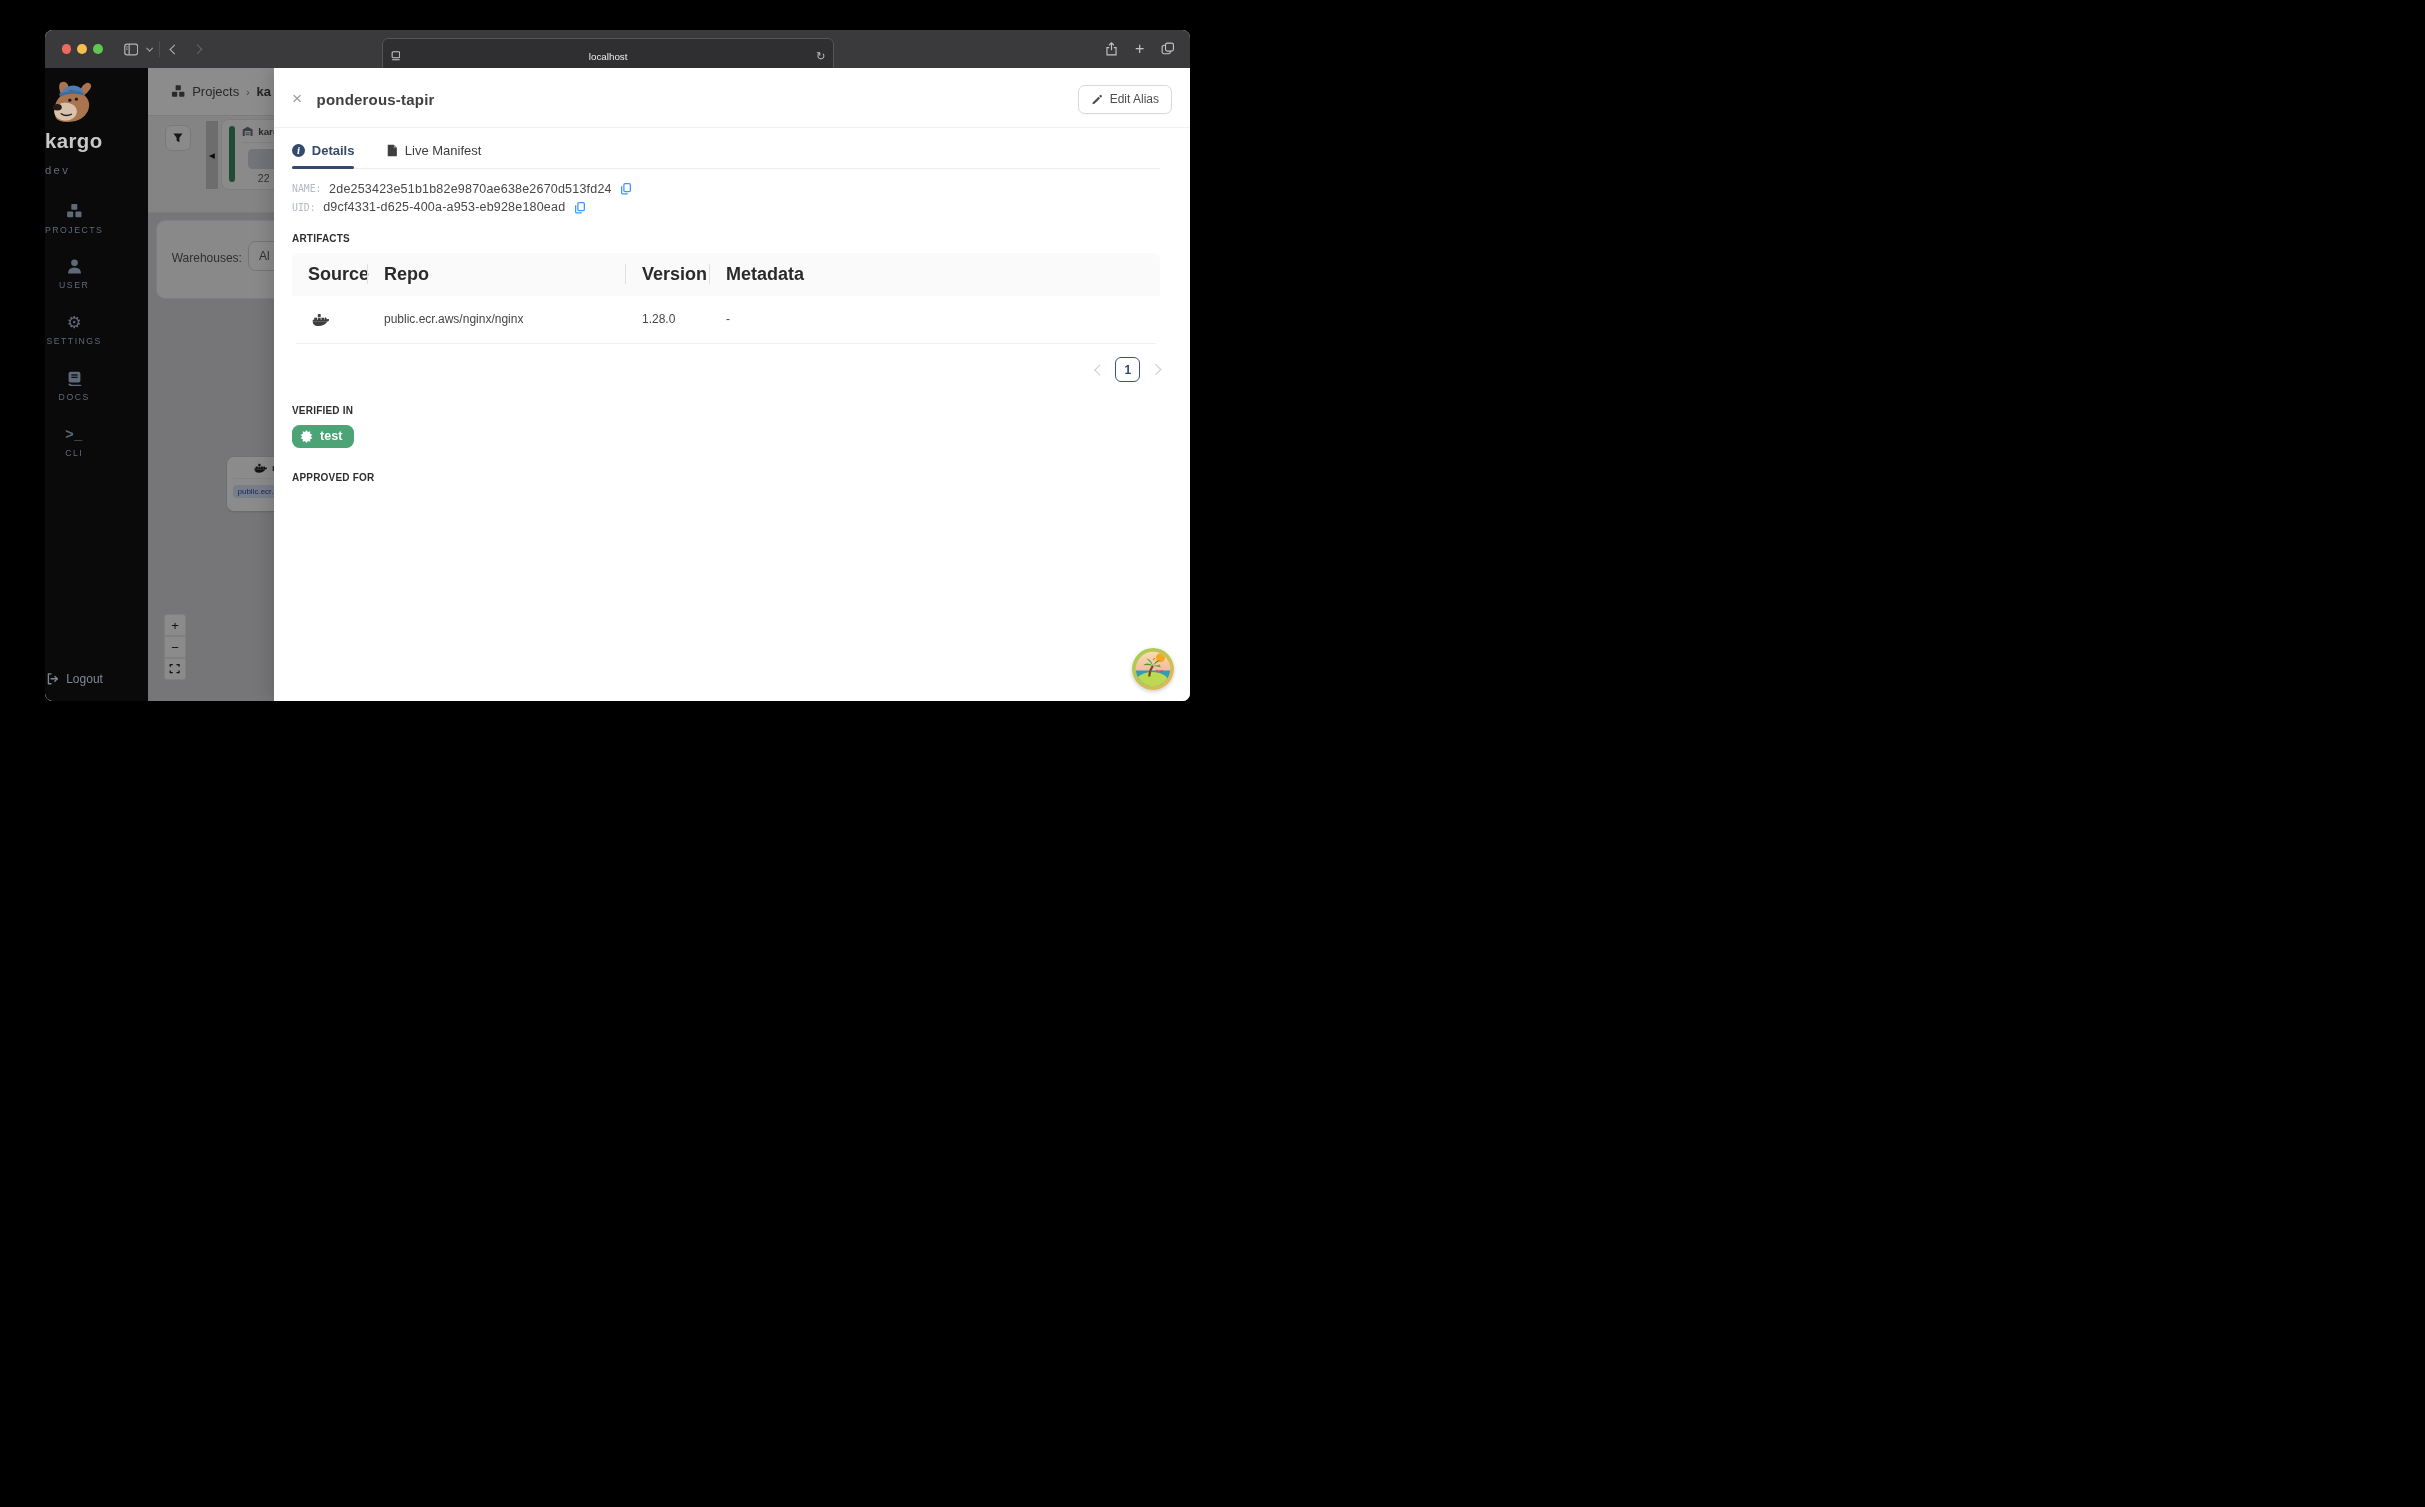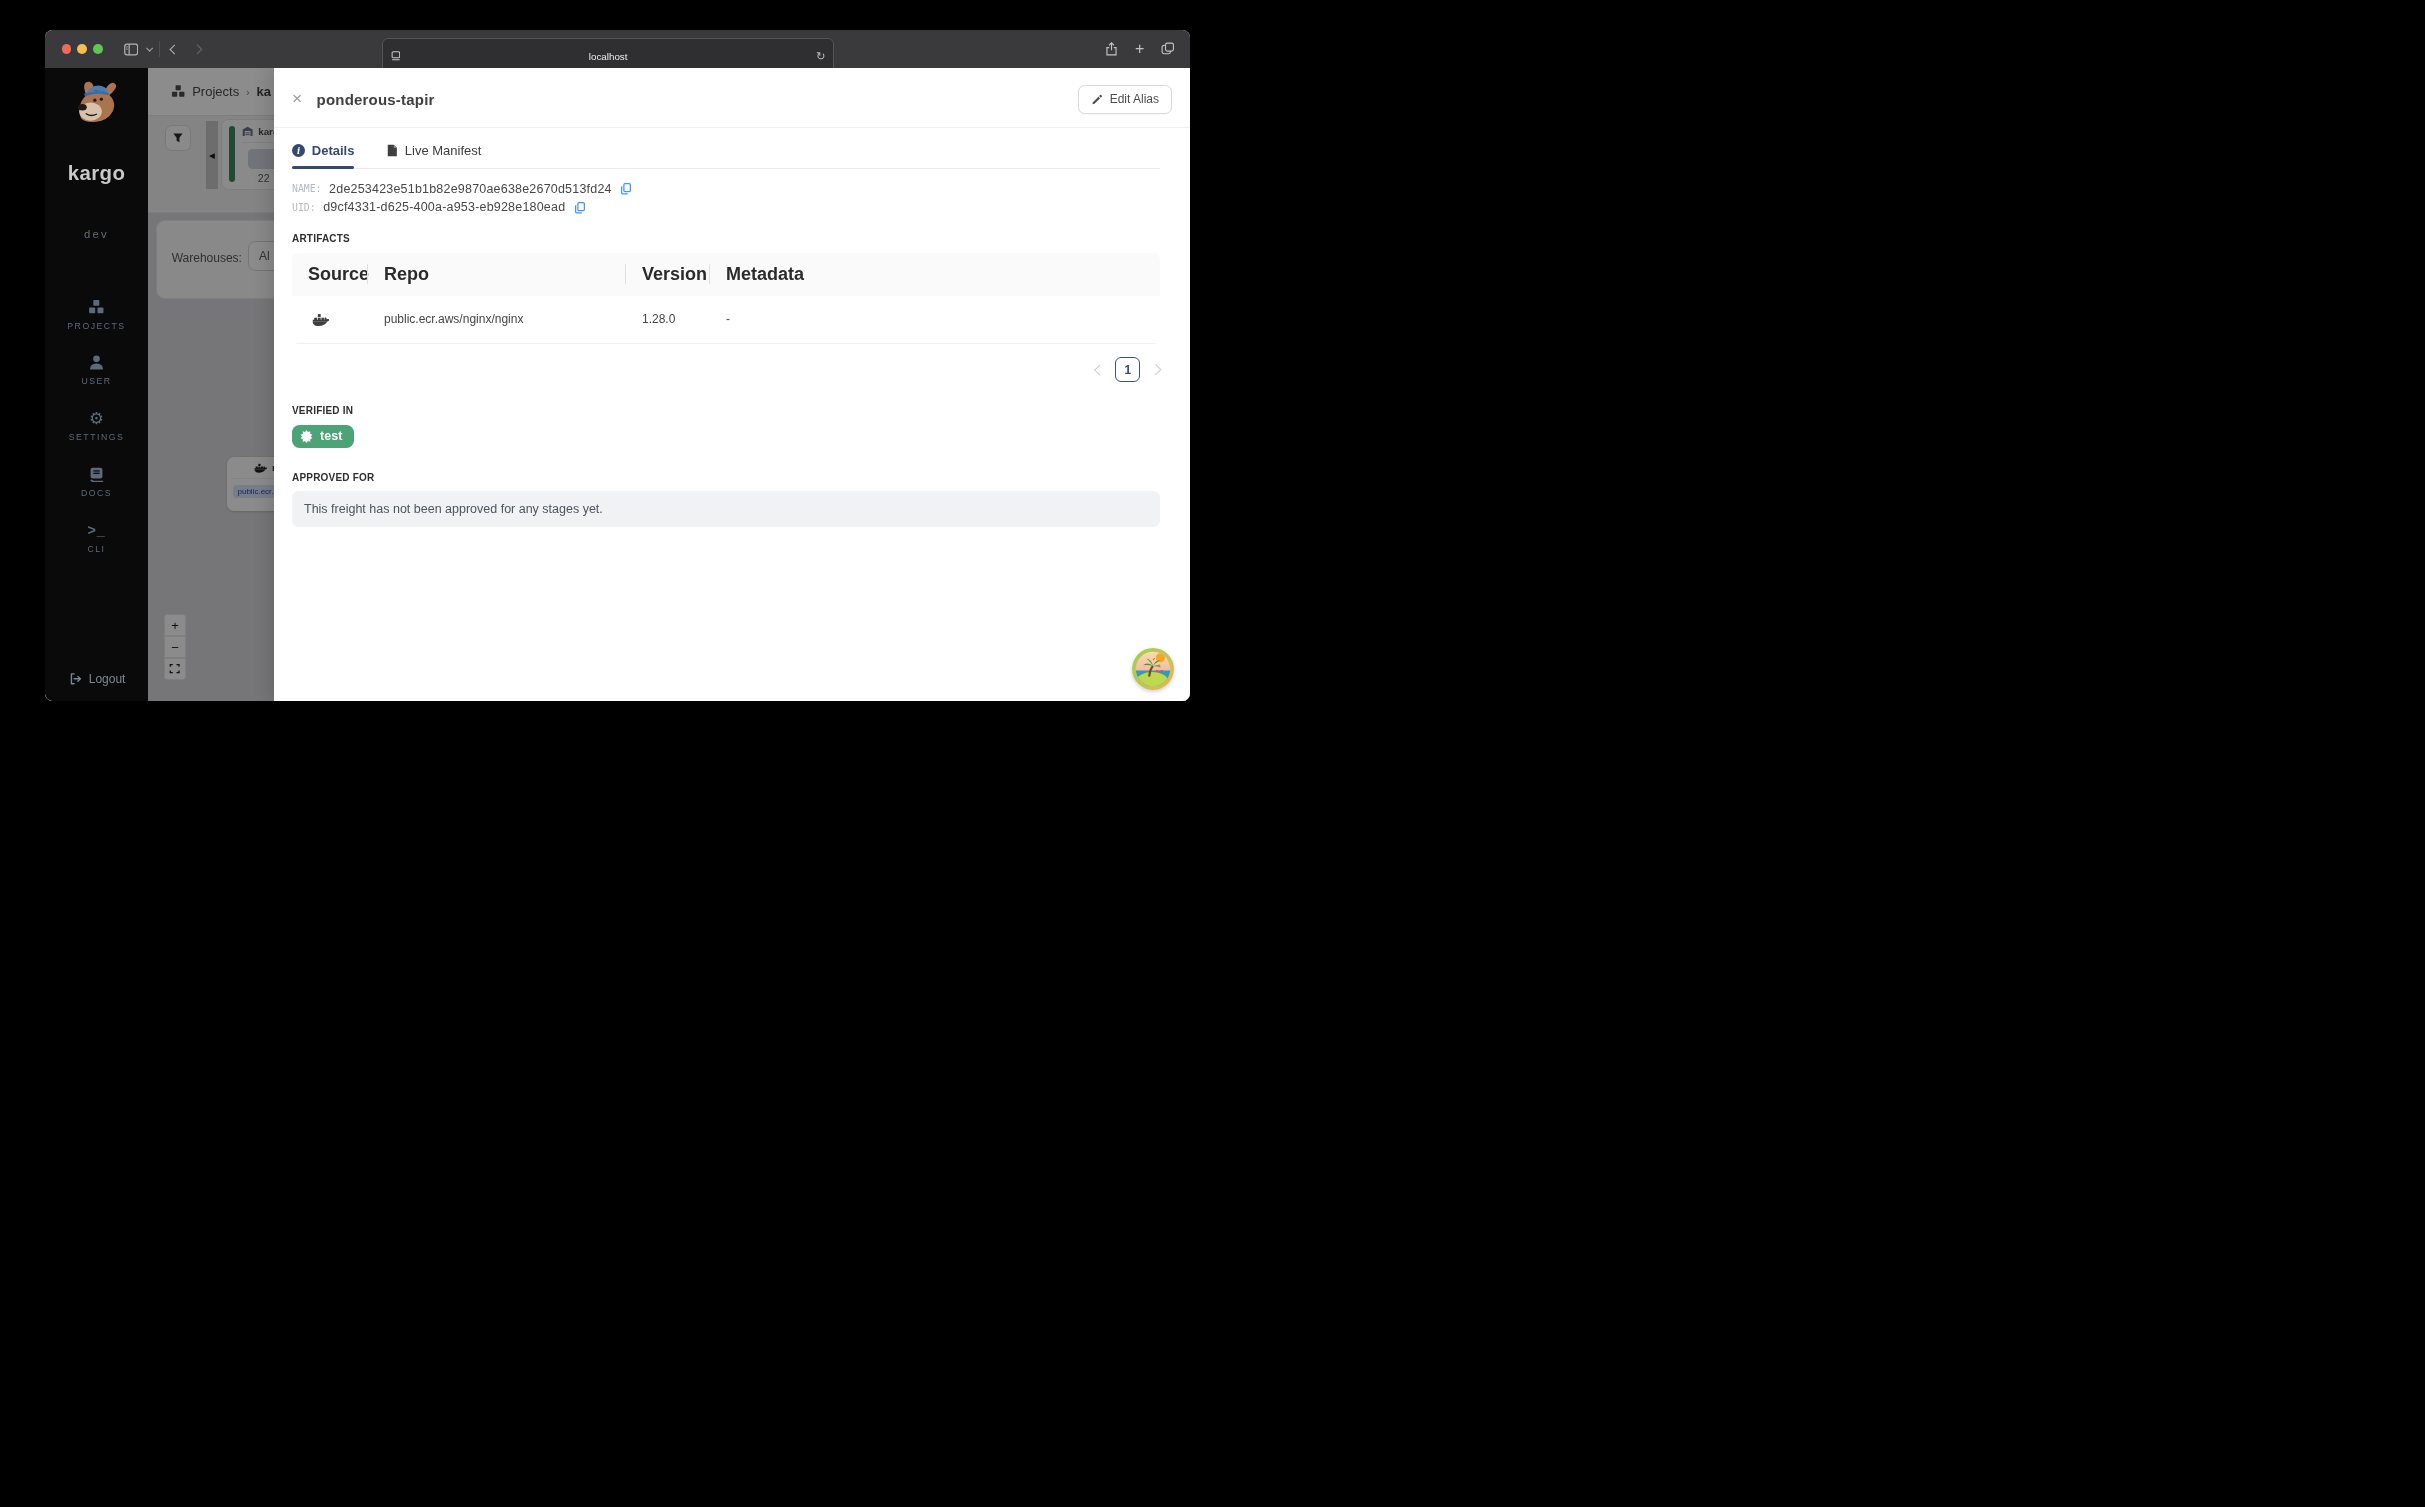--- a/index.html
+++ b/index.html
@@ -28,21 +28,21 @@
     border:0.8px solid #555557;border-radius:6px;display:flex;align-items:center;
     padding:0 7.6px;color:#ececec;}
   .urlbar .u-txt{flex:1;text-align:center;font-size:9.8px;color:#ededee;}
   .u-icon{color:#b9b9bb;font-size:9.8px;display:flex;align-items:center;}
   .tb-right{position:absolute;right:10.6px;top:0;height:38px;display:flex;align-items:center;gap:5.3px;}
   .plus-glyph{font-size:16px;color:#c3c3c5;font-weight:400;line-height:1;}
   
   .app{flex:1;position:relative;display:flex;background:#fff;overflow:hidden;}
   
   .sidebar{width:103px;flex:0 0 103px;background:#0a0a0b;display:flex;flex-direction:column;
-    align-items:center;position:relative;z-index:3;gap:32px;}
+    align-items:flex-start;position:relative;z-index:3;}
   .logo{margin-top:10.6px;}
   .brand{font-size:20.4px;font-weight:700;color:#c9c9c9;letter-spacing:0.4px;margin-top:1.5px;}
   .env{font-size:11.3px;color:#646c78;letter-spacing:2.3px;margin-top:10.6px;}
   .nav{display:flex;flex-direction:column;align-items:center;gap:24px;margin-top:27px;}
   .nav-item{display:flex;flex-direction:column;align-items:center;gap:5.3px;color:#5e6a79;cursor:pointer;}
   .nav-item .glyph{font-size:16.6px;line-height:15px;height:16.6px;display:flex;align-items:center;}
   .nav-label{font-size:8.7px;letter-spacing:1.5px;color:#5e6a79;}
   .logout{margin-top:auto;margin-bottom:15px;display:flex;align-items:center;gap:6.8px;
     color:#7e8894;font-size:12px;cursor:pointer;}
   
@@ -449,21 +449,20 @@
             <span>
               <svg width="13" height="13" viewBox="0 0 20 20" fill="#fff">
                 <polygon points="10,0 12.2,3.1 15.9,2 15.5,5.8 19.1,7.2 16.5,10 19.1,12.8 15.5,14.2 15.9,18 12.2,16.9 10,20 7.8,16.9 4.1,18 4.5,14.2 0.9,12.8 3.5,10 0.9,7.2 4.5,5.8 4.1,2 7.8,3.1"></polygon>
               </svg>
             </span>
             <span>test</span>
           </span>
         </div>
 
         <div class="sec-heading a-heading">APPROVED FOR</div>
-        <div class="approve-box">This freight has not been approved for any stages yet.</div>
 
         <div class="palm">
           <svg width="42" height="42" viewBox="0 0 56 56">
             <defs>
               <linearGradient id="ring" x1="0" y1="0" x2="1" y2="1">
                 <stop offset="0" stop-color="#9fd04f"></stop>
                   <stop offset="1" stop-color="#e9b45c"></stop>
               </linearGradient>
               <linearGradient id="sky" x1="0" y1="0" x2="0" y2="1">
                 <stop offset="0" stop-color="#f8dcae"></stop>

